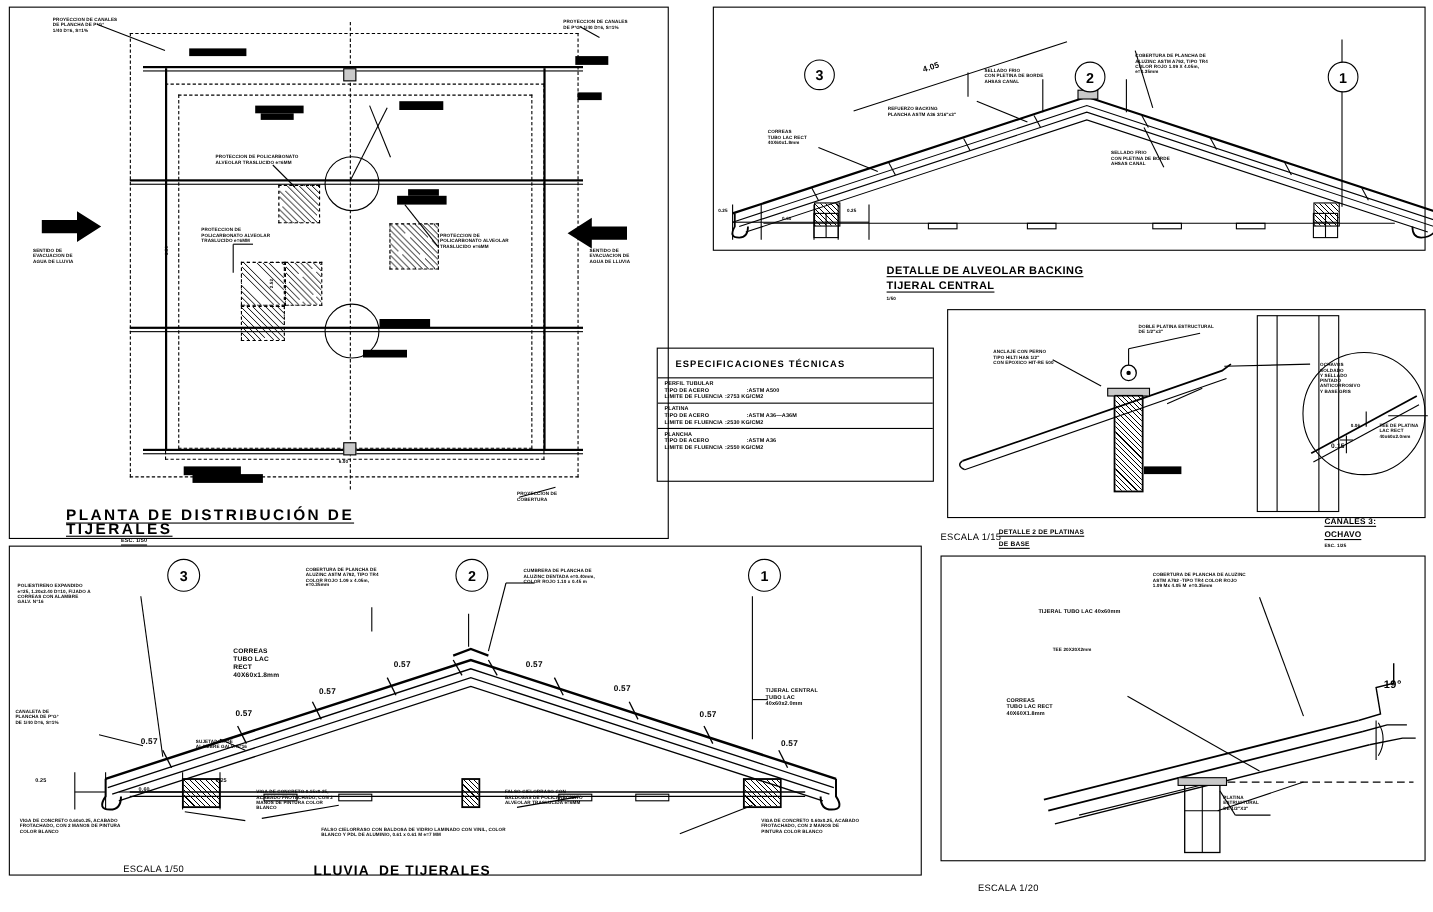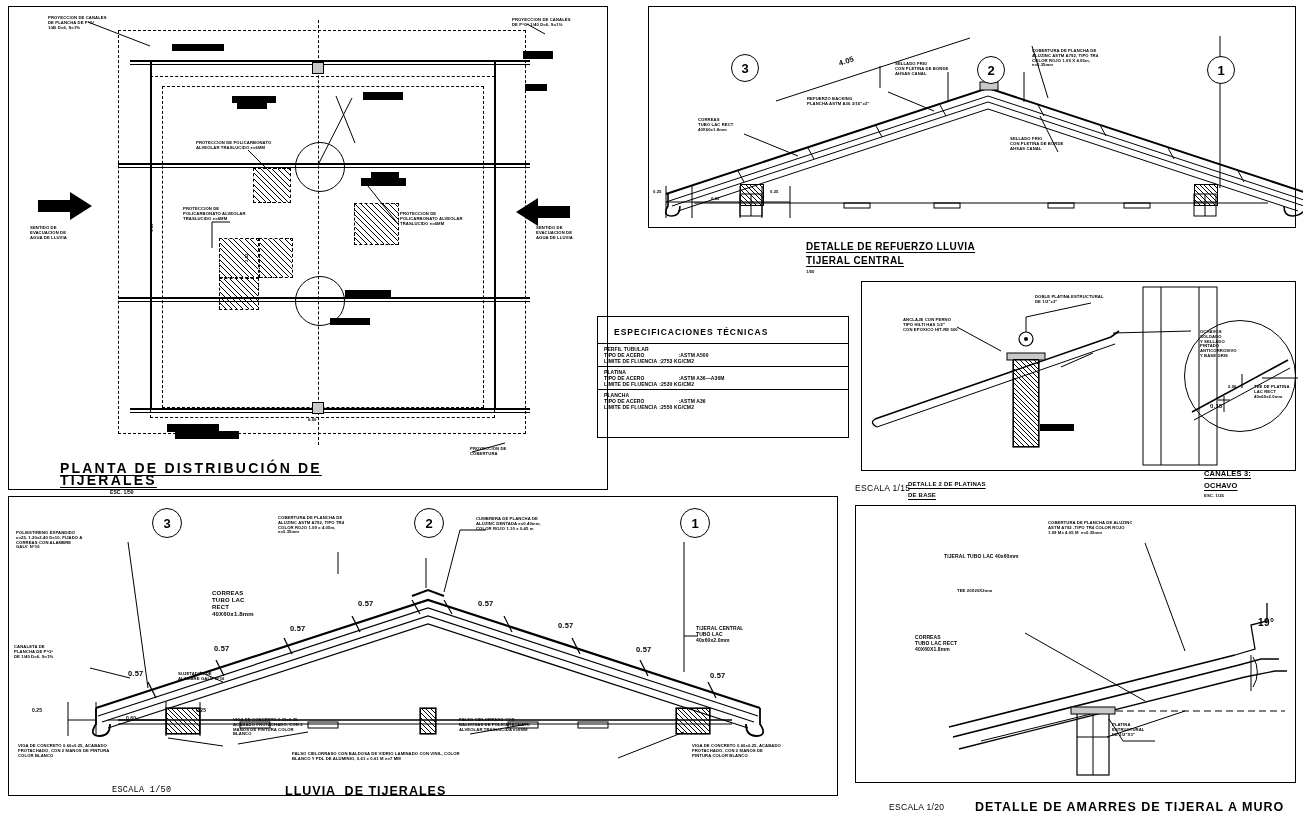--- a/index.html
+++ b/index.html
@@ -224,21 +224,21 @@
 AHSAS CANAL</div>
   <div class="txt t5" style="left:1032px;top:49px;">COBERTURA DE PLANCHA DE
 ALUZINC ASTM A792, TIPO TR4
 COLOR ROJO 1.09 X 4.05m,
 e=0.35mm</div>
 
   <div class="txt t5" style="left:653px;top:190px;">0.25</div>
   <div class="txt t5" style="left:711px;top:197px;">0.60</div>
   <div class="txt t5" style="left:770px;top:190px;">0.25</div>
 
-  <div class="txt t10 u" style="left:806px;top:241px;">DETALLE DE REFUERZO LLUVIA</div>
+  <div class="txt t10 u" style="left:806px;top:241px;">DETALLE DE ALVEOLAR BACKING</div>
   <div class="txt t10 u" style="left:806px;top:255px;">TIJERAL CENTRAL</div>
   <div class="txt t5" style="left:806px;top:270px;">1/50</div>
 
   <div class="panel spec" style="left:597px;top:316px;width:252px;height:122px;">
     <table>
       <tbody>
           <tr>
             <td colspan="1" style="border:none;padding:0;">
         <div style="border-bottom:1px solid #000;padding:4px 0 4px 16px;">
           <span class="t9" style="font-weight:bold;letter-spacing:1px;">ESPECIFICACIONES  TÉCNICAS</span>
@@ -451,21 +451,21 @@
 BLANCO</div>
   <div class="txt t5" style="left:459px;top:718px;">FALSO CIELORRASO CON
 BALDOSAS DE POLICARBONATO
 ALVEOLAR TRASLUCIDA e=6MM</div>
   <div class="txt t5" style="left:292px;top:752px;">FALSO CIELORRASO CON BALDOSA DE VIDRIO LAMINADO CON VINIL, COLOR
 BLANCO Y PDL DE ALUMINIO, 0.61 x 0.61 M e=7 MM</div>
   <div class="txt t5" style="left:692px;top:744px;">VIGA DE CONCRETO 0.60x0.25, ACABADO
 FROTACHADO, CON 2 MANOS DE
 PINTURA COLOR BLANCO</div>
 
-  <div class="txt t9" style="left:112px;top:786px;font-family:Liberation Mono, monospace;">ESCALA 1/50</div>
+  <div class="txt t9" style="left:112px;top:786px;">ESCALA 1/50</div>
   <div class="txt t13" style="left:285px;top:784px;">LLUVIA  DE TIJERALES</div>
 
   <div class="panel" style="left:855px;top:505px;width:441px;height:278px;"></div>
 
   <svg width="441" height="278" style="left:855px;top:505px;">
 
     <polyline points="94,222 380,150" fill="none" stroke="#000" stroke-width="1.6"></polyline>
     <polyline points="98,232 384,160" fill="none" stroke="#000" stroke-width="1.6"></polyline>
     <polyline points="104,244 390,172" fill="none" stroke="#000" stroke-width="1.3"></polyline>
 
@@ -500,15 +500,14 @@
   <div class="txt t5" style="left:957px;top:589px;">TEE 20X20X2mm</div>
   <div class="txt t6" style="left:915px;top:635px;">CORREAS
 TUBO LAC RECT
 40X60X1.8mm</div>
   <div class="txt t5" style="left:1112px;top:723px;">PLATINA
 ESTRUCTURAL
 DE 1/2"X3"</div>
   <div class="txt t10" style="left:1258px;top:617px;">19°</div>
 
   <div class="txt t9" style="left:889px;top:803px;">ESCALA 1/20</div>
-  <div class="txt t13" style="left:975px;top:800px;">DETALLE DE AMARRES DE TIJERAL A MURO</div>
 
 </div>
 
 </body></html>

